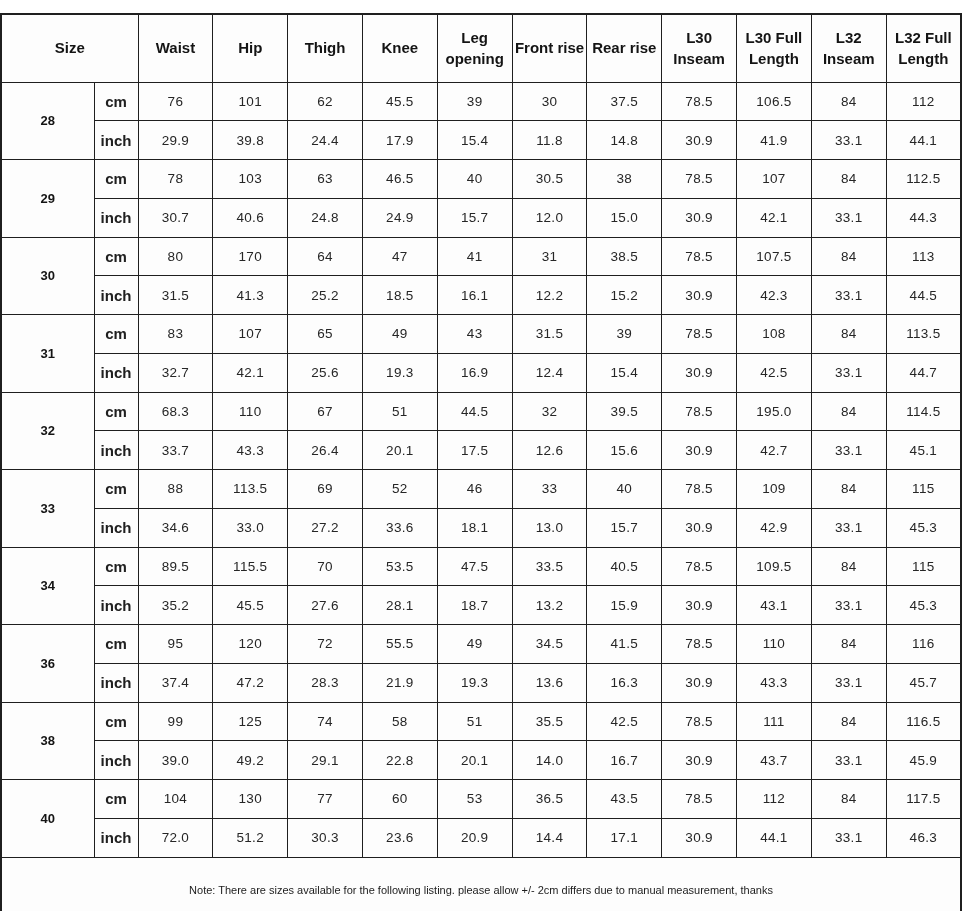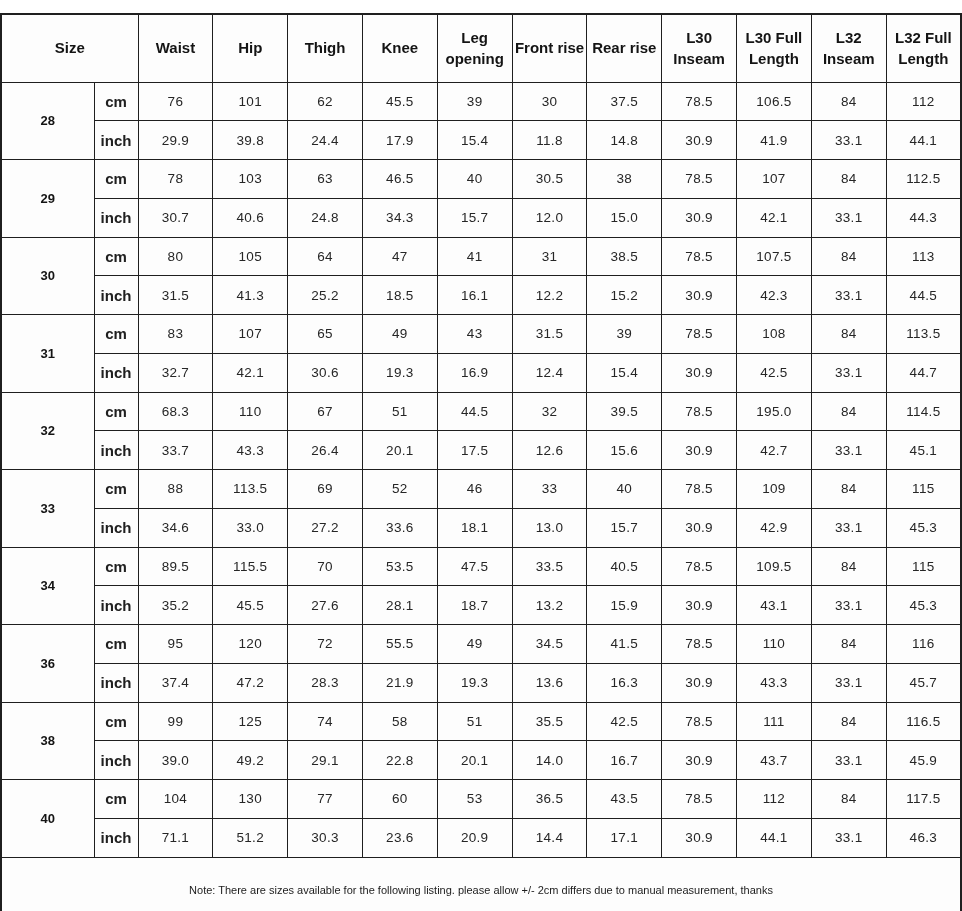--- a/index.html
+++ b/index.html
@@ -154,34 +154,34 @@
           <td class="value-cell">78.5</td>
           <td class="value-cell">107</td>
           <td class="value-cell">84</td>
           <td class="value-cell">112.5</td>
         </tr>
         <tr>
           <td class="unit-cell">inch</td>
           <td class="value-cell">30.7</td>
           <td class="value-cell">40.6</td>
           <td class="value-cell">24.8</td>
-          <td class="value-cell">34.3</td>
+          <td class="value-cell">24.9</td>
           <td class="value-cell">15.7</td>
           <td class="value-cell">12.0</td>
           <td class="value-cell">15.0</td>
           <td class="value-cell">30.9</td>
           <td class="value-cell">42.1</td>
           <td class="value-cell">33.1</td>
           <td class="value-cell">44.3</td>
         </tr>
         <tr>
           <td rowspan="2" class="size-cell">30</td>
           <td class="unit-cell">cm</td>
           <td class="value-cell">80</td>
-          <td class="value-cell">105</td>
+          <td class="value-cell">170</td>
           <td class="value-cell">64</td>
           <td class="value-cell">47</td>
           <td class="value-cell">41</td>
           <td class="value-cell">31</td>
           <td class="value-cell">38.5</td>
           <td class="value-cell">78.5</td>
           <td class="value-cell">107.5</td>
           <td class="value-cell">84</td>
           <td class="value-cell">113</td>
         </tr>
@@ -211,21 +211,21 @@
           <td class="value-cell">39</td>
           <td class="value-cell">78.5</td>
           <td class="value-cell">108</td>
           <td class="value-cell">84</td>
           <td class="value-cell">113.5</td>
         </tr>
         <tr>
           <td class="unit-cell">inch</td>
           <td class="value-cell">32.7</td>
           <td class="value-cell">42.1</td>
-          <td class="value-cell">30.6</td>
+          <td class="value-cell">25.6</td>
           <td class="value-cell">19.3</td>
           <td class="value-cell">16.9</td>
           <td class="value-cell">12.4</td>
           <td class="value-cell">15.4</td>
           <td class="value-cell">30.9</td>
           <td class="value-cell">42.5</td>
           <td class="value-cell">33.1</td>
           <td class="value-cell">44.7</td>
         </tr>
         <tr>
@@ -383,21 +383,21 @@
           <td class="value-cell">53</td>
           <td class="value-cell">36.5</td>
           <td class="value-cell">43.5</td>
           <td class="value-cell">78.5</td>
           <td class="value-cell">112</td>
           <td class="value-cell">84</td>
           <td class="value-cell">117.5</td>
         </tr>
         <tr>
           <td class="unit-cell">inch</td>
-          <td class="value-cell">71.1</td>
+          <td class="value-cell">72.0</td>
           <td class="value-cell">51.2</td>
           <td class="value-cell">30.3</td>
           <td class="value-cell">23.6</td>
           <td class="value-cell">20.9</td>
           <td class="value-cell">14.4</td>
           <td class="value-cell">17.1</td>
           <td class="value-cell">30.9</td>
           <td class="value-cell">44.1</td>
           <td class="value-cell">33.1</td>
           <td class="value-cell">46.3</td>

